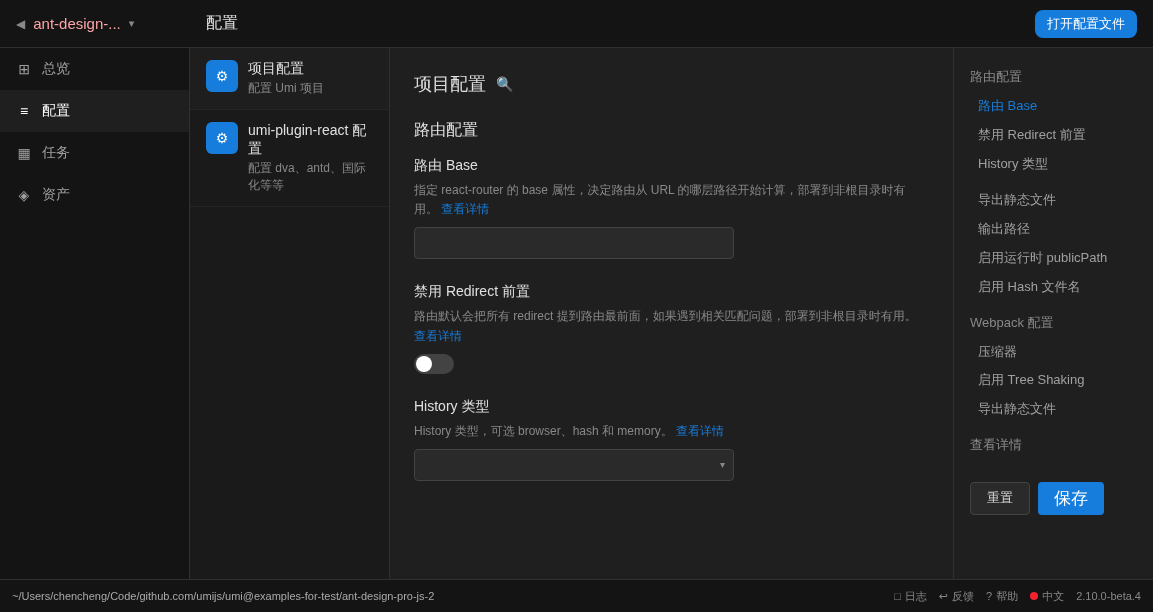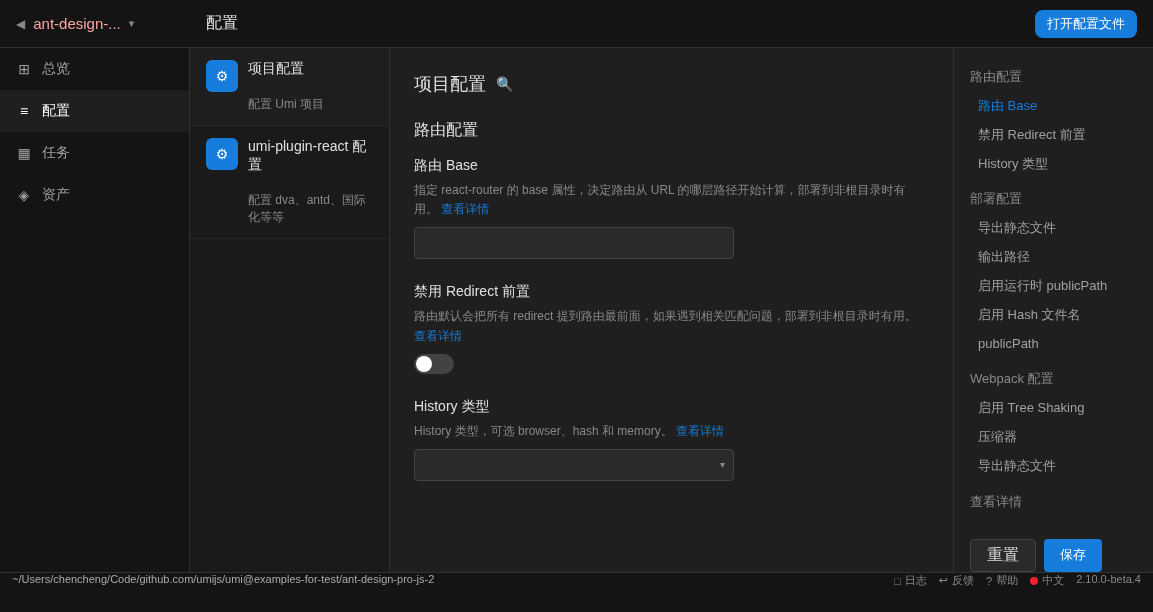--- a/index.html
+++ b/index.html
@@ -111,21 +111,21 @@
       border-radius: 6px;
       display: flex;
       align-items: center;
       justify-content: center;
       flex-shrink: 0;
       font-size: 14px;
       color: #fff;
     }
     .sidebar2-text {}
     .sidebar2-title { font-size: 14px; color: #e0e0e0; }
-    .sidebar2-sub { font-size: 12px; color: #888; margin-top: 18px; }
+    .sidebar2-sub { font-size: 12px; color: #888; margin-top: 2px; }
 
     
     .content {
       flex: 1;
       background: #1f1f1f;
       overflow-y: auto;
       padding: 24px;
     }
 
     
@@ -238,25 +238,25 @@
       font-size: 13px;
       color: #a0a0a0;
       padding: 4px 24px;
       cursor: pointer;
       line-height: 1.6;
     }
     .right-nav-item.active { color: #177ddc; }
 
     
     .bottombar {
-      height: 40px;
+      height: 33px;
       background: #141414;
       border-top: 1px solid #303030;
       display: flex;
-      align-items: flex-start;
+      align-items: center;
       padding: 0 12px;
       gap: 12px;
       font-size: 11px;
       color: #888;
       flex-shrink: 0;
     }
     .bottombar-path { color: #aaa; flex: 1; }
     .bottombar-item { display: flex; align-items: center; gap: 4px; }
     .bottombar-dot {
       width: 8px; height: 8px;
@@ -264,30 +264,30 @@
       background: #f5222d;
       display: inline-block;
     }
     .btn-reset {
       background: #2a2a2a;
       border: 1px solid #434343;
       color: #d9d9d9;
       padding: 5px 16px;
       border-radius: 4px;
       cursor: pointer;
-      font-size: 16px;
+      font-size: 13px;
     }
     .btn-save {
       background: #177ddc;
       border: none;
       color: #fff;
       padding: 5px 16px;
       border-radius: 4px;
       cursor: pointer;
-      font-size: 13px;
+      font-size: 17px;
     }
 
     .chevron { font-size: 10px; color: #888; }
     .search-icon { font-size: 14px; color: #888; cursor: pointer; }
   </style>
 </head>
 <body>
 
 <div class="topbar">
   <div class="topbar-left">
@@ -381,31 +381,29 @@
   </div>
 
   <div class="right-nav">
     <div class="right-nav-section">
       <div class="right-nav-group-title">路由配置</div>
       <div class="right-nav-item active">路由 Base</div>
       <div class="right-nav-item">禁用 Redirect 前置</div>
       <div class="right-nav-item">History 类型</div>
     </div>
     <div class="right-nav-section">
-      <div class="right-nav-group-title">部署配置</div>
       <div class="right-nav-item">导出静态文件</div>
       <div class="right-nav-item">输出路径</div>
       <div class="right-nav-item">启用运行时 publicPath</div>
       <div class="right-nav-item">启用 Hash 文件名</div>
-      <div class="right-nav-item">publicPath</div>
     </div>
     <div class="right-nav-section">
       <div class="right-nav-group-title">Webpack 配置</div>
+      <div class="right-nav-item">压缩器</div>
       <div class="right-nav-item">启用 Tree Shaking</div>
-      <div class="right-nav-item">压缩器</div>
       <div class="right-nav-item">导出静态文件</div>
     </div>
     <div class="right-nav-section">
       <div class="right-nav-group-title">查看详情</div>
     </div>
 
     <div style="margin-top: 24px; display:flex; gap:8px; padding: 0 16px;">
       <button class="btn-reset">重置</button>
       <button class="btn-save">保存</button>
     </div>

